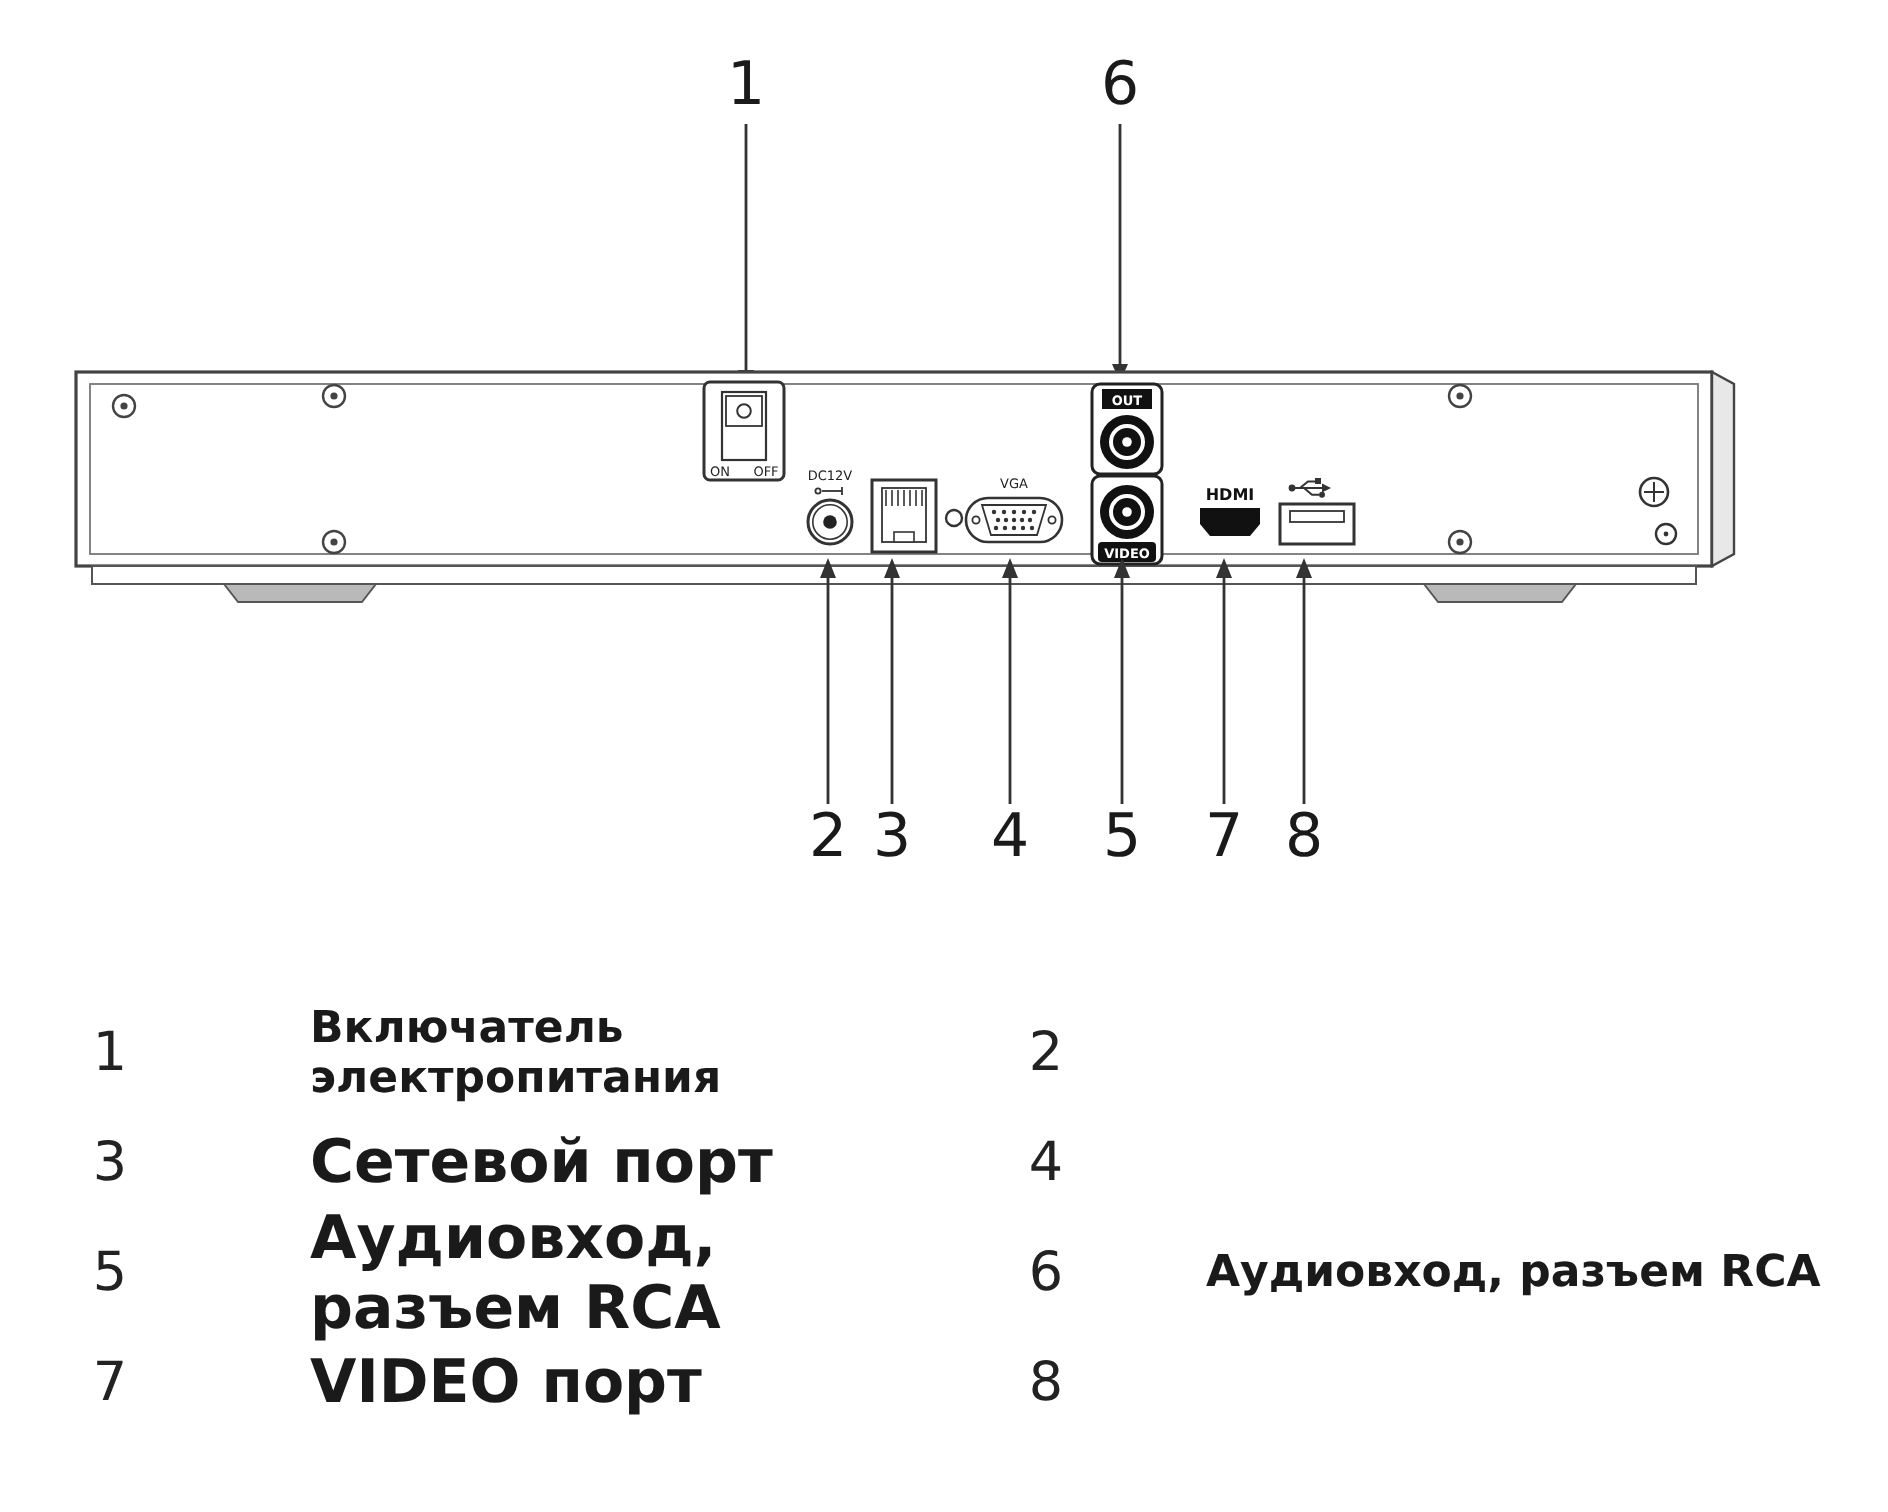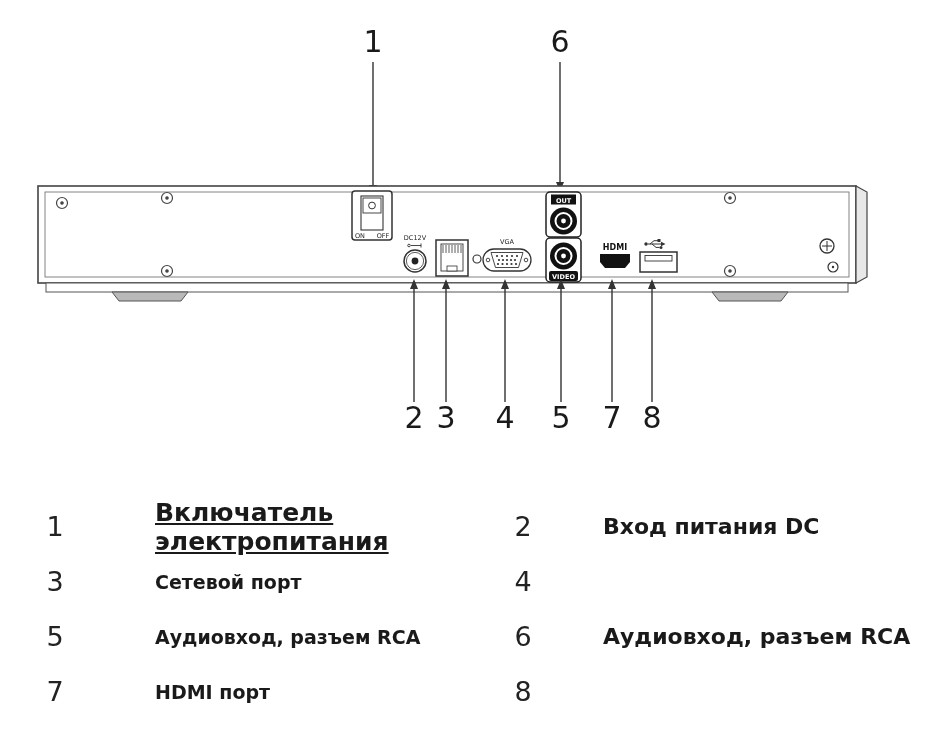--- a/index.html
+++ b/index.html
@@ -10,24 +10,24 @@
   .co{font-size:30px;fill:#1a1a1a;}
   .tiny{font-size:6.5px;fill:#222;}
   .tinyb{font-size:8px;fill:#111;font-weight:bold;}
   .tinyw{font-size:6.5px;fill:#ffffff;font-weight:bold;}
   .ln{stroke:#333;stroke-width:1.4;}
   .thin{stroke:#333;stroke-width:0.9;fill:none;}
   .ah{fill:#333;}
   .legend{position:absolute;left:0;top:499px;width:944px;}
   .legend-row{display:flex;align-items:center;height:55px;}
   .lnum{width:110px;text-align:center;font-size:27px;color:#222;}
-  .llabel{width:360px;padding-left:45px;box-sizing:border-box;font-size:19px;font-weight:600;}
+  .llabel{width:360px;padding-left:45px;box-sizing:border-box;font-size:30px;font-weight:600;}
   .rnum{width:106px;text-align:center;font-size:27px;color:#222;}
   .rlabel{padding-left:27px;font-size:22px;font-weight:600;}
-  .sm{font-size:25px;text-decoration:underline;}
+  .sm{font-size:22px;}
 </style>
 </head>
 <body>
 
 <div class="page">
 
   <svg width="944" height="460" viewBox="0 0 944 460">
 
     <g>
       <text x="373" y="52" text-anchor="middle" class="co">1</text>
@@ -192,33 +192,32 @@
       <line x1="652" y1="289" x2="652" y2="402" class="ln"></line>
       <text x="652" y="428" text-anchor="middle" class="co">8</text>
     </g>
   </svg>
 
   <div class="legend">
     <div class="legend-row">
       <span class="lnum">1</span>
       <span class="llabel sm">Включатель электропитания</span>
       <span class="rnum">2</span>
-      <span class="rlabel">Вход питания DC</span>
     </div>
     <div class="legend-row">
       <span class="lnum">3</span>
       <span class="llabel">Сетевой порт</span>
       <span class="rnum">4</span>
     </div>
     <div class="legend-row">
       <span class="lnum">5</span>
       <span class="llabel">Аудиовход, разъем RCA</span>
       <span class="rnum">6</span>
       <span class="rlabel">Аудиовход, разъем RCA</span>
     </div>
     <div class="legend-row">
       <span class="lnum">7</span>
-      <span class="llabel">HDMI порт</span>
+      <span class="llabel">VIDEO порт</span>
       <span class="rnum">8</span>
     </div>
   </div>
 
 </div>
 
 </body></html>

